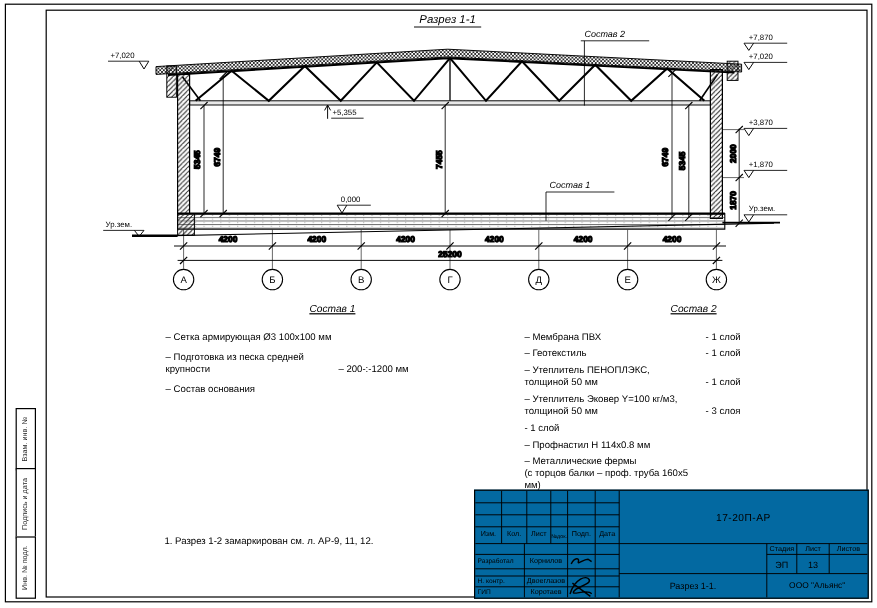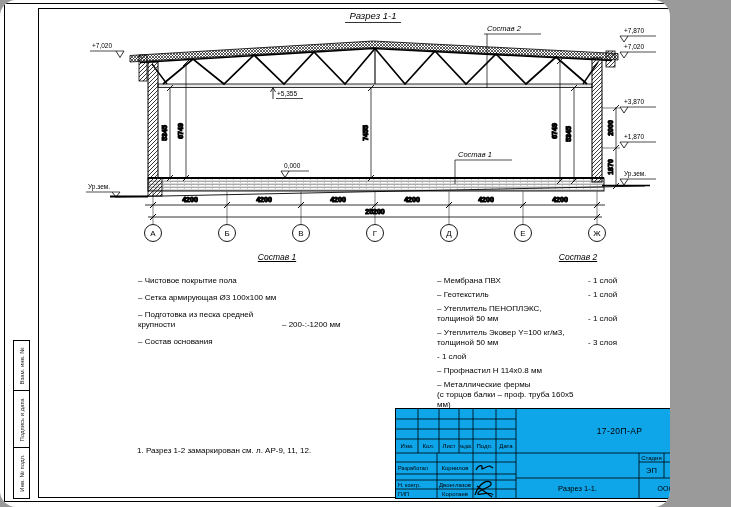--- a/index.html
+++ b/index.html
@@ -1,16 +1,16 @@
 <!DOCTYPE html>
 <html><head>
 <meta charset="utf-8">
 <style>
   html,body{margin:0;padding:0;background:#9a9a9a;font-family:"Liberation Sans",sans-serif;}
-  .sheet{position:relative;width:670px;height:507px;background:#fff;overflow:hidden;color:#000;border-radius:16px;}
+  .sheet{position:relative;width:731px;height:507px;background:#fff;overflow:hidden;color:#000;}
   .outer-border{position:absolute;left:4px;top:3px;width:721px;height:497px;border:1px solid #000;}
   .frame{position:absolute;left:38px;top:8px;width:683px;height:488px;border:1px solid #000;}
   .stampbox{position:absolute;left:13px;width:15px;border:1px solid #000;display:flex;align-items:center;justify-content:center;background:#fff;}
   .stampbox span{transform:rotate(-90deg);white-space:nowrap;font-size:6px;color:#222;}
   svg.draw{position:absolute;left:0;top:0;}
   svg text{fill:#000;}
   .ttl{font-size:9.5px;font-style:italic;}
   .lbl{font-size:7.5px;font-style:italic;}
   .elev{font-size:6.5px;}
   .dim{font-size:7px;font-weight:700;}
@@ -20,21 +20,21 @@
   .sostav .s-title{text-align:center;font-style:italic;text-decoration:underline;font-size:8.5px;margin-bottom:14px;}
   .s-item{display:flex;align-items:flex-end;}
   .s1 .s-item{margin-bottom:7px;}
   .s2 .s-item{margin-bottom:4px;}
   .s-name{white-space:pre-line;}
   .s1 .s-name{flex:0 0 144px;}
   .s2 .s-name{flex:0 0 151px;}
   .s-val{white-space:nowrap;}
   .note{position:absolute;left:137px;top:446px;font-size:8px;}
   
-  .tblock{position:absolute;left:395px;top:408px;width:327px;height:89px;border:1px solid #000;background:#0ea5e9;}
+  .tblock{position:absolute;left:395px;top:408px;width:327px;height:89px;border:1px solid #000;background:#0369a1;}
   .tblock svg{position:absolute;left:0;top:0;}
   .cell{position:absolute;display:flex;align-items:center;justify-content:center;overflow:hidden;}
   .c6{font-size:6px;}
   .c55{font-size:5.5px;justify-content:flex-start;}
   .c45{font-size:4.5px;}
   .c75{font-size:7.5px;}
   .c7{font-size:7px;}
   .c85{font-size:8.5px;letter-spacing:.4px;}
 </style>
 </head>
@@ -245,24 +245,20 @@
       <text class="axt" stroke="none" x="301" y="236" text-anchor="middle">В</text>
       <text class="axt" stroke="none" x="375" y="236" text-anchor="middle">Г</text>
       <text class="axt" stroke="none" x="449" y="236" text-anchor="middle">Д</text>
       <text class="axt" stroke="none" x="523" y="236" text-anchor="middle">Е</text>
       <text class="axt" stroke="none" x="597" y="236" text-anchor="middle">Ж</text>
     </g>
   </svg>
 
   <div class="sostav s1" style="left:138px;top:252px;width:278px;">
     <div class="s-title">Состав 1</div>
-    <div class="s-item">
-        <span class="s-name">– Чистовое покрытие пола</span>
-        <span class="s-val"></span>
-      </div>
     <div class="s-item">
         <span class="s-name">– Сетка армирующая Ø3 100х100 мм</span>
         <span class="s-val"></span>
       </div>
     <div class="s-item">
         <span class="s-name">– Подготовка из песка средней
 крупности</span>
         <span class="s-val">– 200-:-1200 мм</span>
       </div>
     <div class="s-item">

